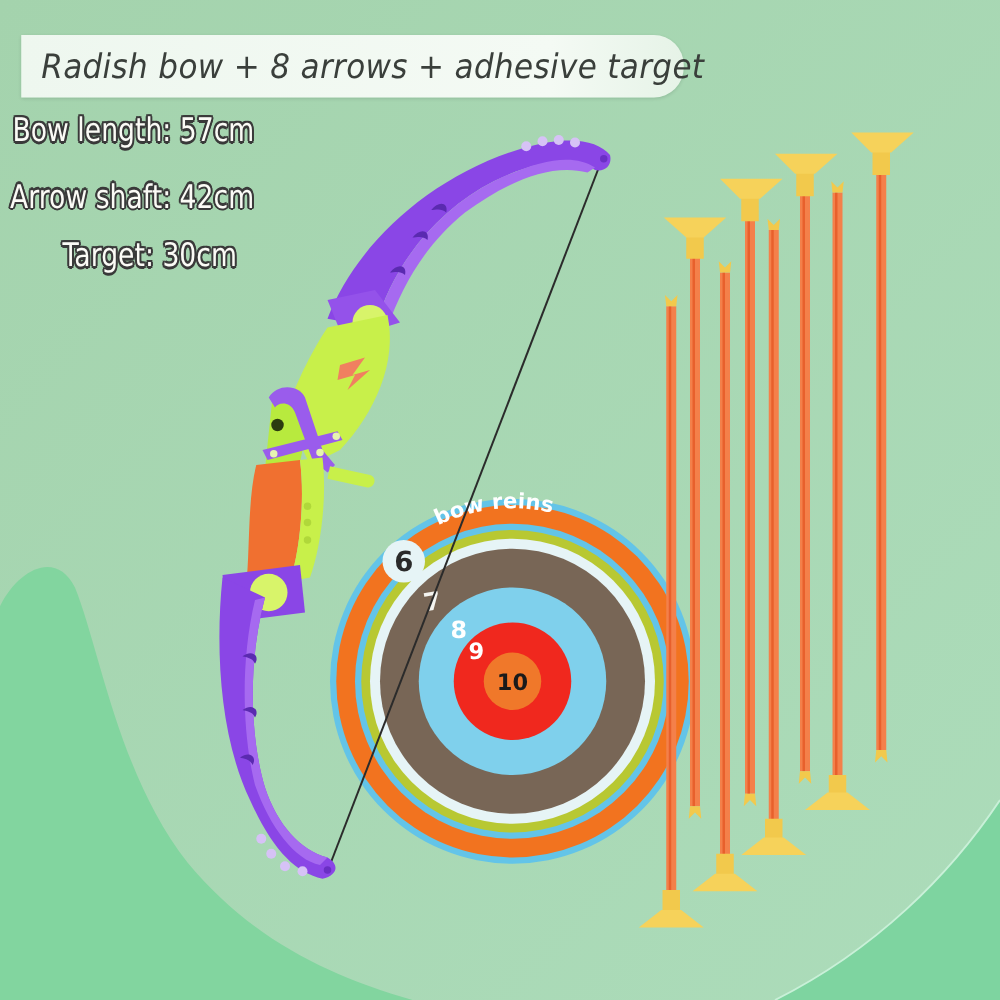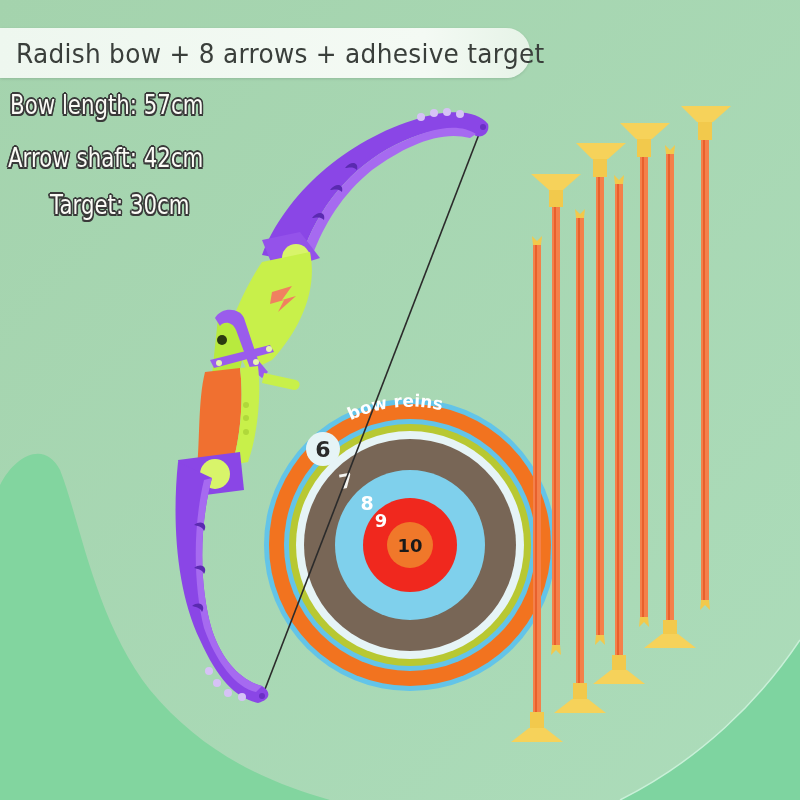--- a/index.html
+++ b/index.html
@@ -1,18 +1,18 @@
 <!DOCTYPE html>
 <html><head>
 <meta charset="utf-8">
 <style>
   html, body { margin:0; padding:0; }
   body { width:800px; height:800px; overflow:hidden; position:relative; background:#a6d5b0; font-family:"Liberation Sans", sans-serif; }
   .bg { position:absolute; inset:0; }
-  .title-banner { position:absolute; left:0; top:28px; width:530px; height:50px; background:linear-gradient(90deg,#eef7ef 0%,#f4faf4 80%,#e6f3e7 100%); border-radius:0 24px 24px 0; box-shadow:0 1px 3px rgba(0,0,0,0.12); display:flex; align-items:center; }
+  .title-banner { position:absolute; left:17px; top:28px; width:530px; height:50px; background:linear-gradient(90deg,#eef7ef 0%,#f4faf4 80%,#e6f3e7 100%); border-radius:0 24px 24px 0; box-shadow:0 1px 3px rgba(0,0,0,0.12); display:flex; align-items:center;font-style:italic; }
   .title-text { margin-left:16px; font-size:27px; font-weight:bold; color:#3a3f3b; letter-spacing:0.3px; font-family:"DejaVu Sans", sans-serif; font-weight:normal; transform:scaleX(0.92); transform-origin:left center; white-space:nowrap; }
   .spec { position:absolute; font-family:"DejaVu Sans", sans-serif; font-size:26px; color:#fbfbf6; white-space:nowrap; transform:scaleX(0.82); transform-origin:left center;
     text-shadow: -1.5px -1.5px 0 #3a3a3a, 1.5px -1.5px 0 #3a3a3a, -1.5px 1.5px 0 #3a3a3a, 1.5px 1.5px 0 #3a3a3a, 0 2px 0 #3a3a3a, 2px 0 0 #3a3a3a, -2px 0 0 #3a3a3a, 0 -2px 0 #3a3a3a; }
   .spec.bow { left:10px; top:90px; }
   .spec.arrow { left:8px; top:143px; }
   .spec.target { left:50px; top:190px; }
   svg.scene { position:absolute; left:0; top:0; }
   .target-label { font-family:"DejaVu Sans", sans-serif; font-weight:bold; }
 </style>
 </head>

